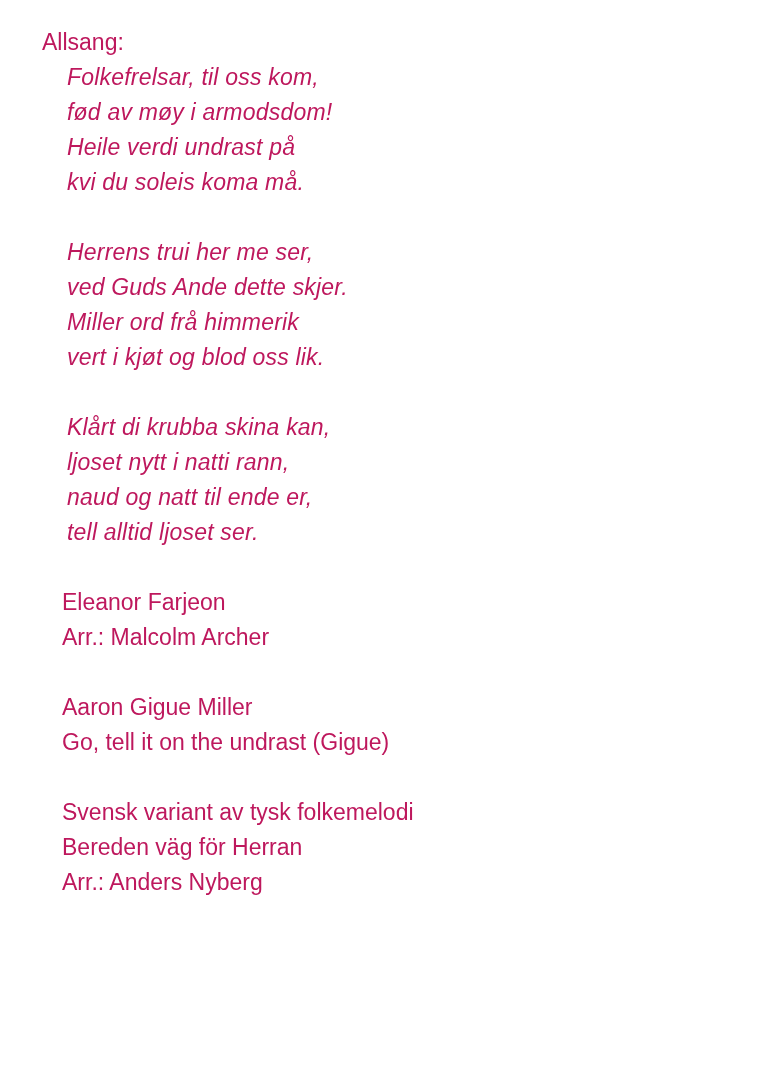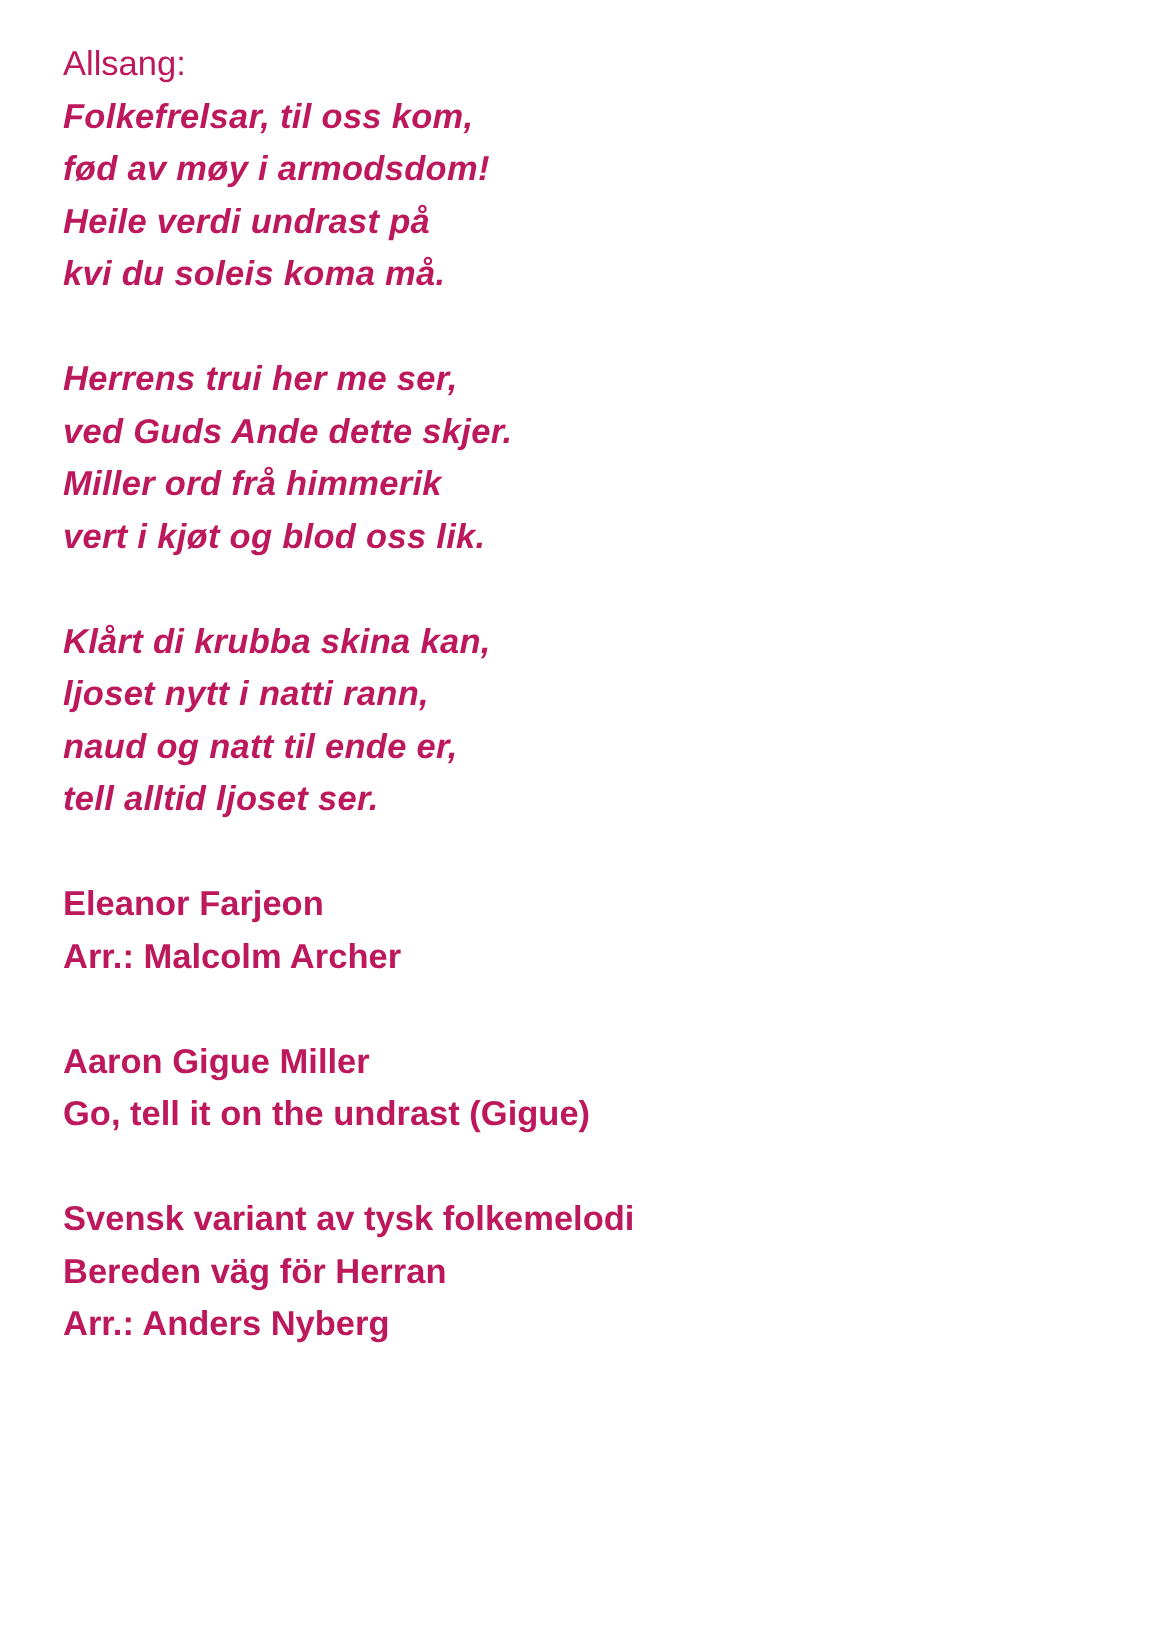--- a/index.html
+++ b/index.html
@@ -3,23 +3,23 @@
 <meta charset="utf-8">
 <style>
   html, body { margin:0; padding:0; background:#ffffff; }
   body { width:766px; height:1084px; overflow:hidden; position:relative; }
   .page {
     position:absolute; left:42px; top:25px;
     font-family:"Liberation Sans", "DejaVu Sans", sans-serif;
     font-size:23px; line-height:35px; color:#be185d;
   }
   .line { display:block; white-space:nowrap; height:35px; }
-  .verse .line { font-weight:bold; font-style:italic; letter-spacing:0.2px; }
+  .verse .line { font-weight:normal; font-style:italic; letter-spacing:0.2px;margin-left:25px; }
   .gap { height:35px; }
-  .credit .line { font-weight:bold; }
+  .credit .line { font-weight:normal;margin-left:20px; }
 </style>
 </head>
 <body>
 
 <div class="page">
   <span class="line">Allsang:</span>
 
   <div class="verse">
     <span class="line">Folkefrelsar, til oss kom,</span>
     <span class="line">fød av møy i armodsdom!</span>

